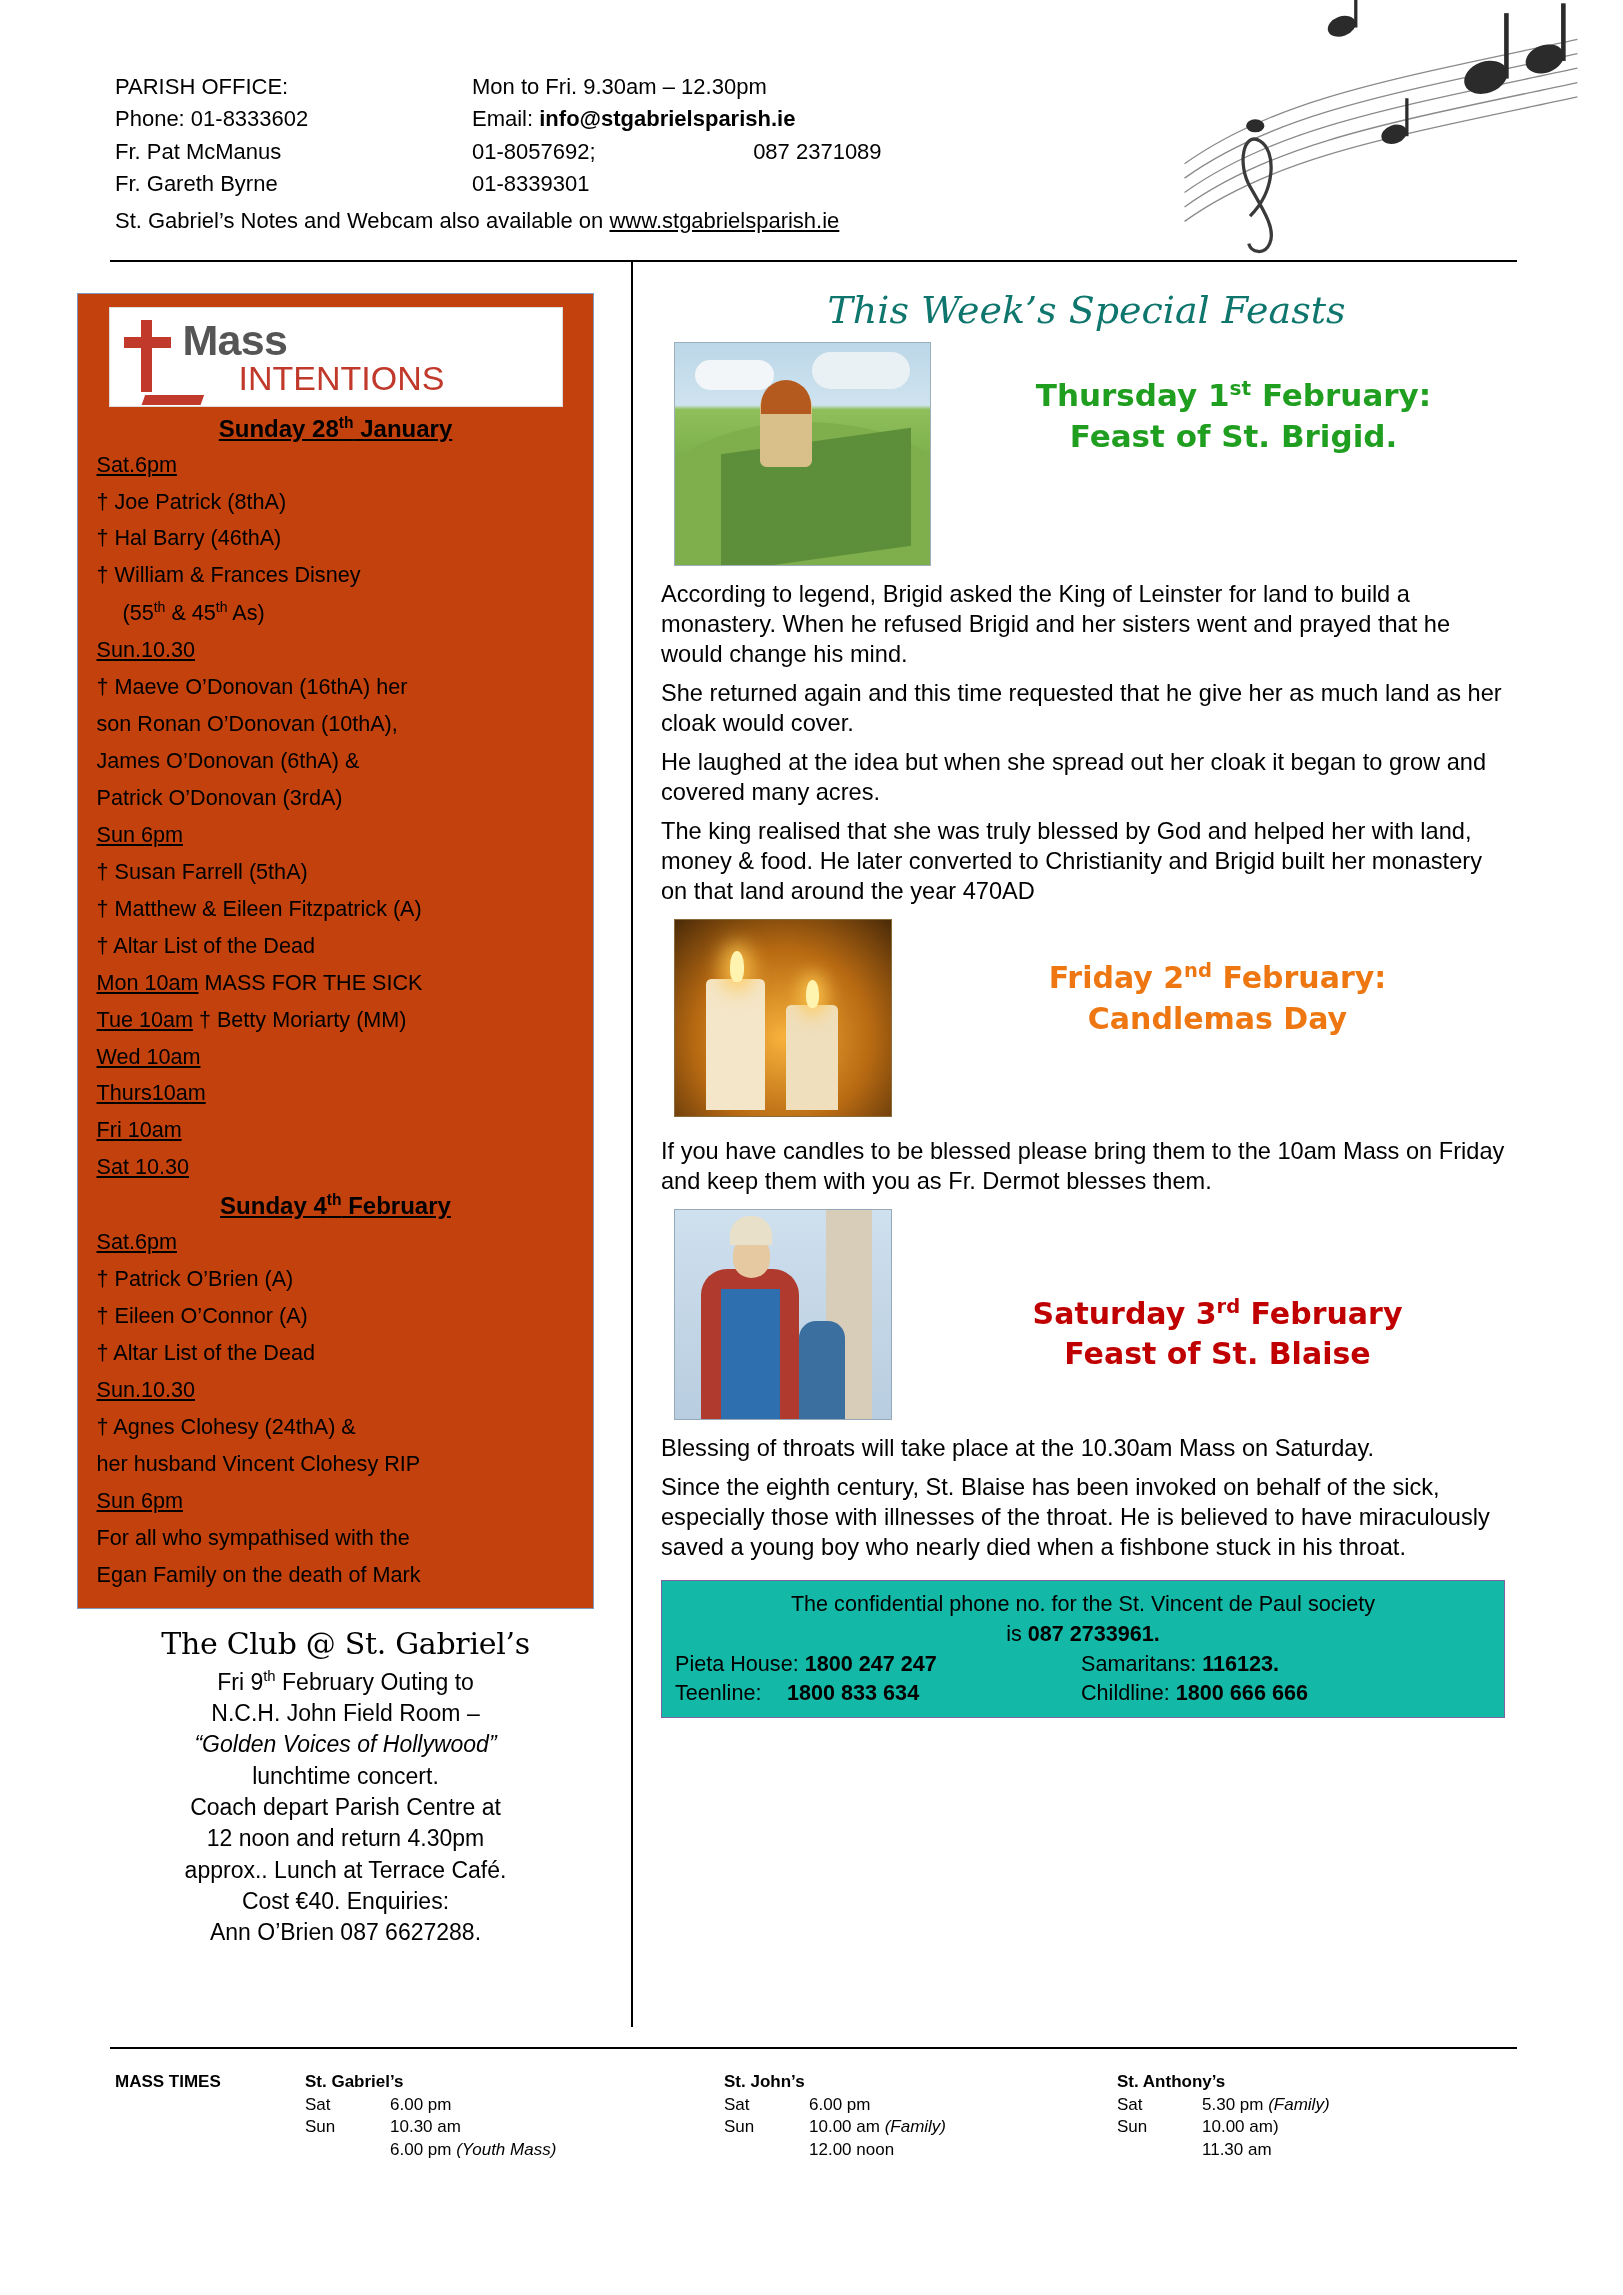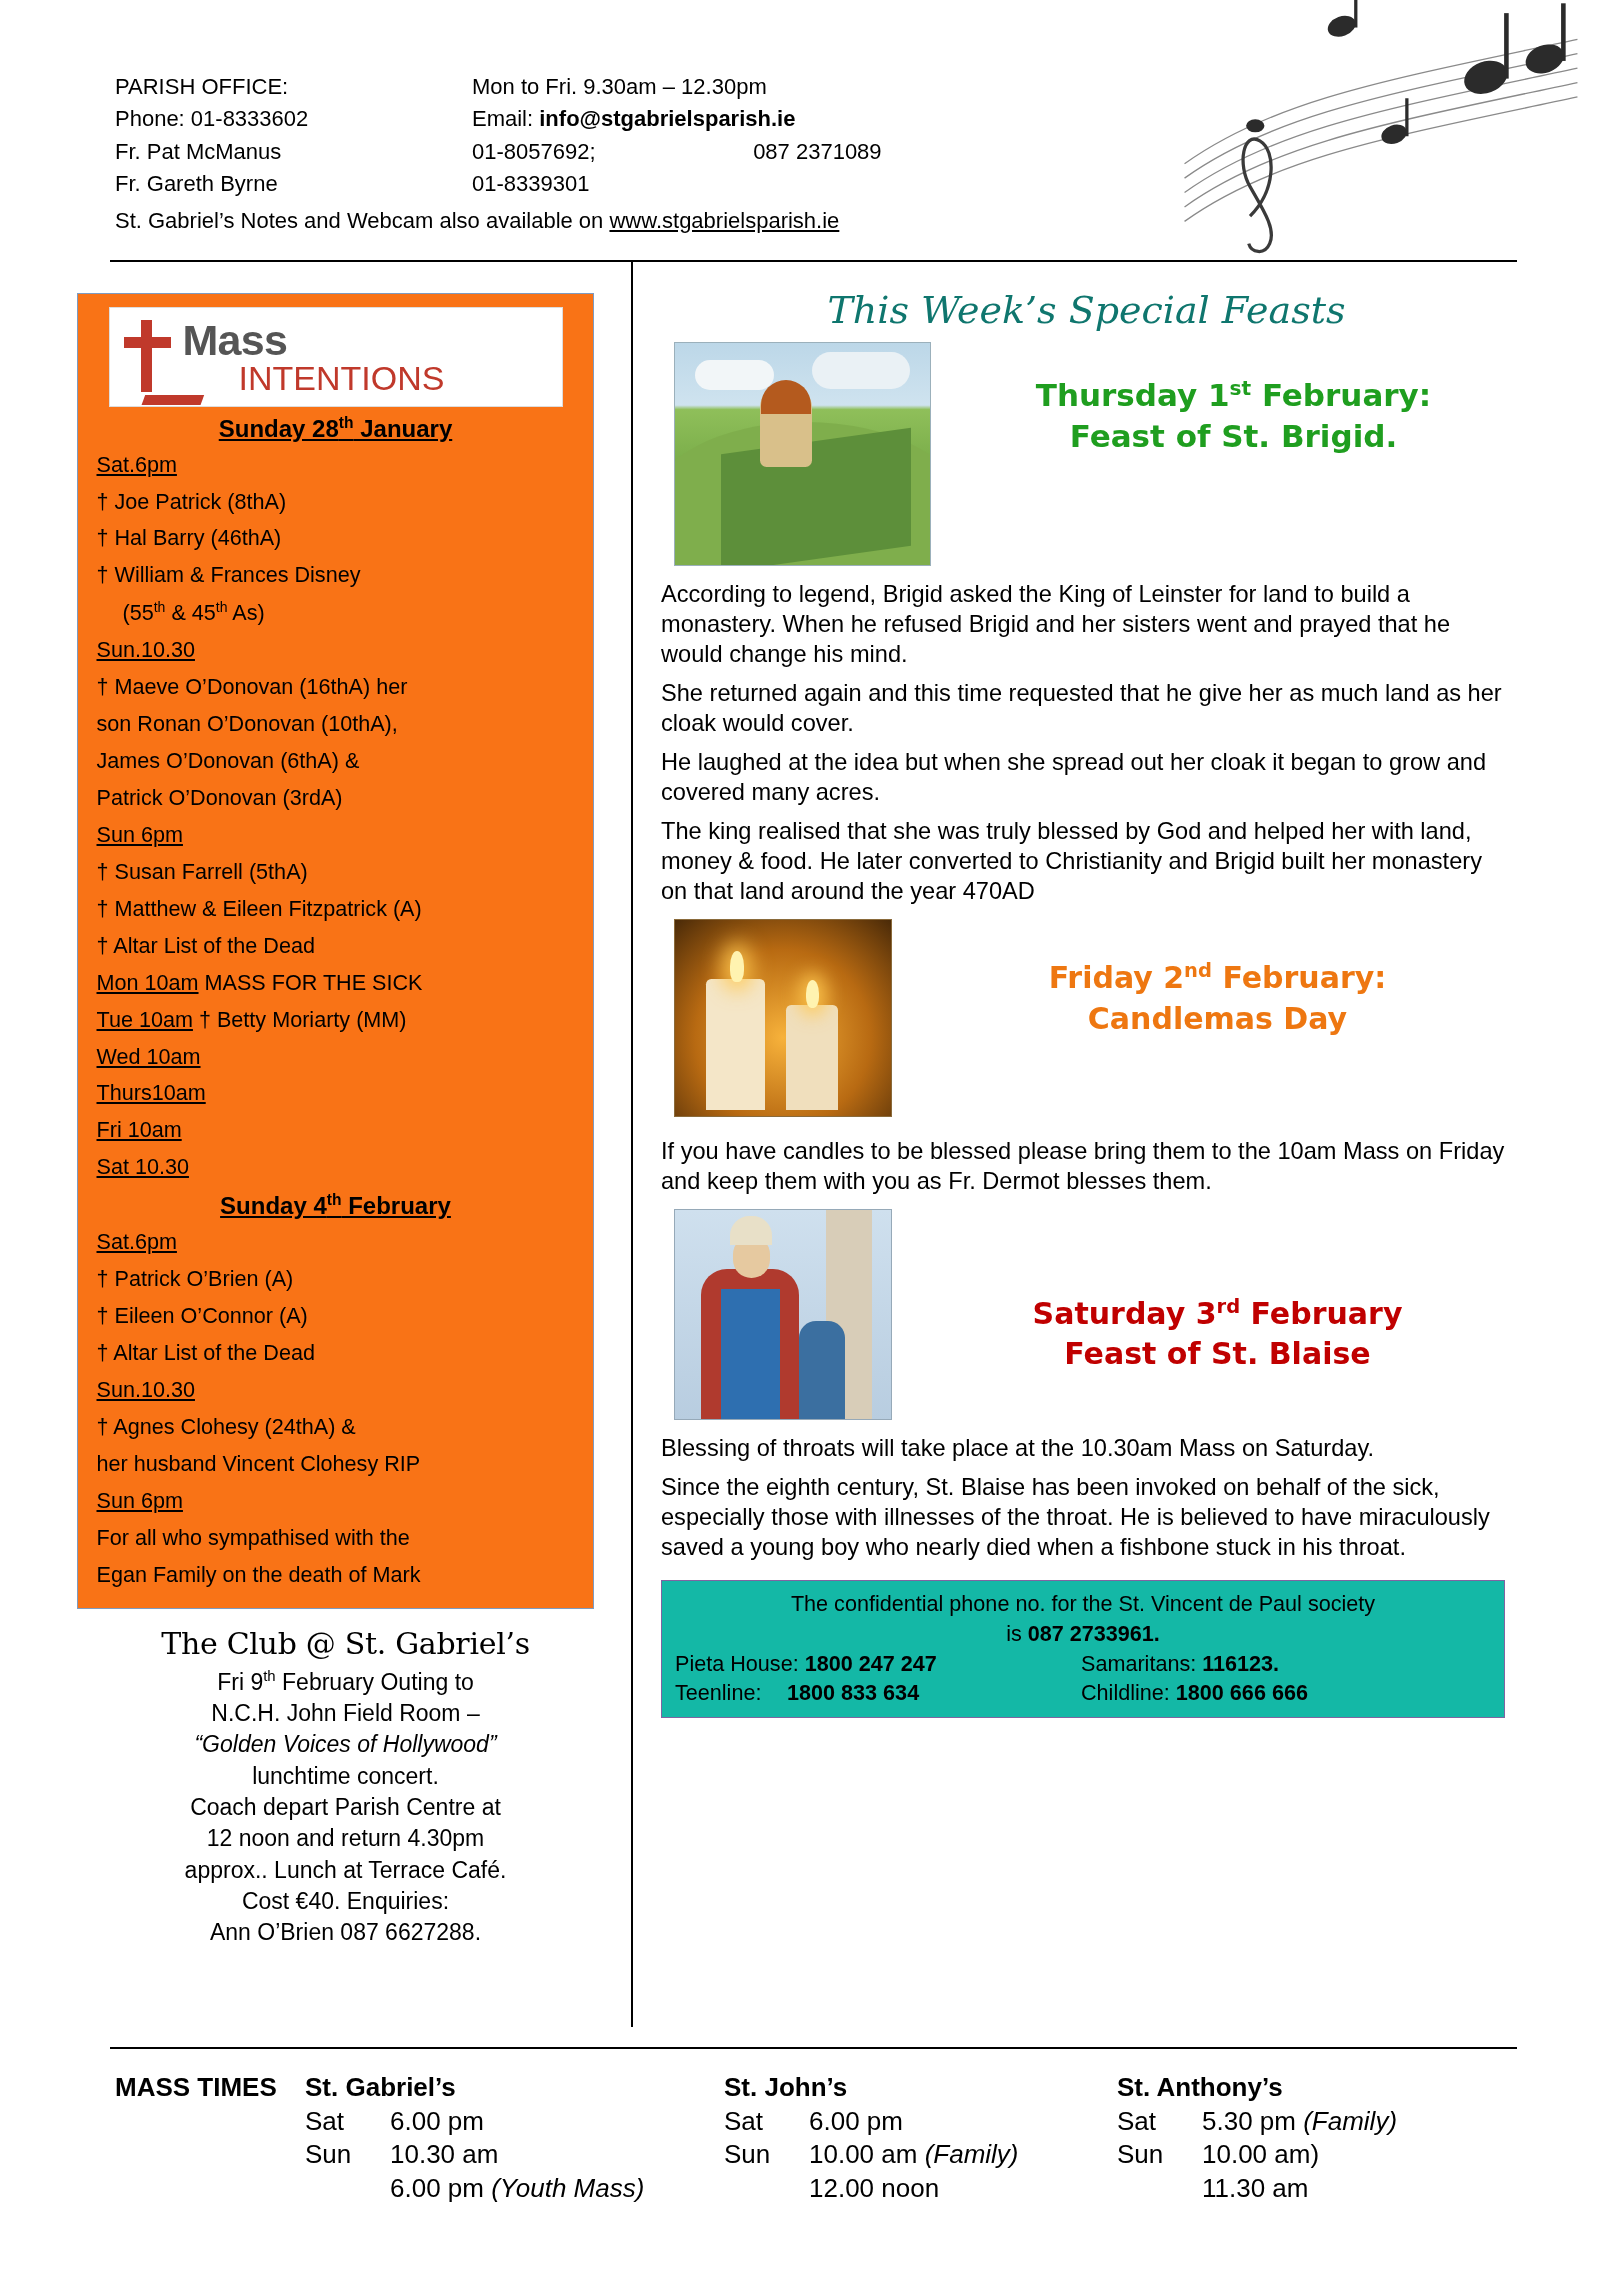--- a/index.html
+++ b/index.html
@@ -79,21 +79,21 @@
 
   
   .left-col {
     position: absolute;
     left: 77px;
     top: 293px;
     width: 537px;
   }
   .mass-box {
     border: 1.3px solid #7d9bc1;
-    background: #f97316;
+    background: #c2410c;
     padding: 7.9px 10.5px 10.5px 10.5px;
     width: 517px;
     box-sizing: border-box;
   }
   .mass-logo {
     background: #ffffff;
     border: 0.7px solid #dddddd;
     width: 452px;
     height: 98px;
     margin: 5.2px auto 6.5px auto;
@@ -350,21 +350,21 @@
     top: 2047px;
     width: 1407px;
     height: 2px;
     background: #000;
   }
   .footer {
     position: absolute;
     left: 115px;
     top: 2071px;
     width: 1413px;
-    font-size: 26px;
+    font-size: 17px;
   }
   .mt-table { border-collapse: collapse; width: 100%; }
   .mt-table td { padding: 1.3px 0; white-space: nowrap; vertical-align: top; }
   .mt-label { font-weight: bold; width: 190px; }
   .mt-church { font-weight: bold; }
   .col-g { width: 419px; }
   .col-j { width: 393px; }
   .day { width: 85px; display: inline-block; }
 </style>
 </head>

